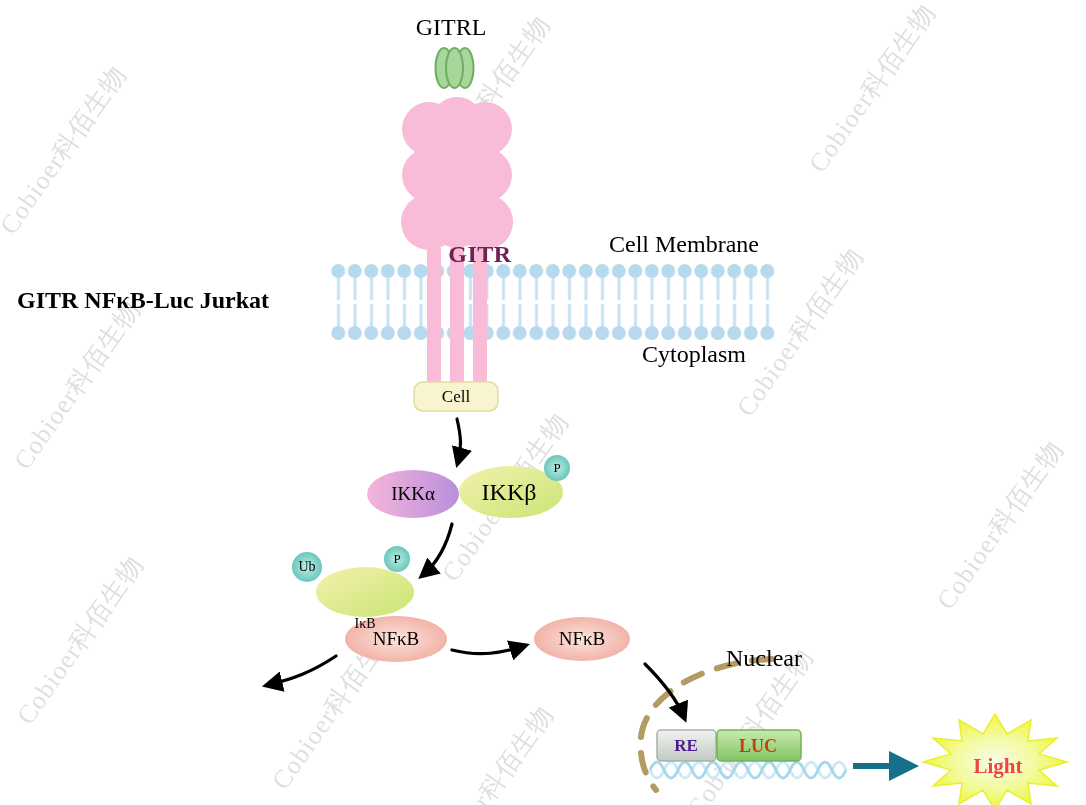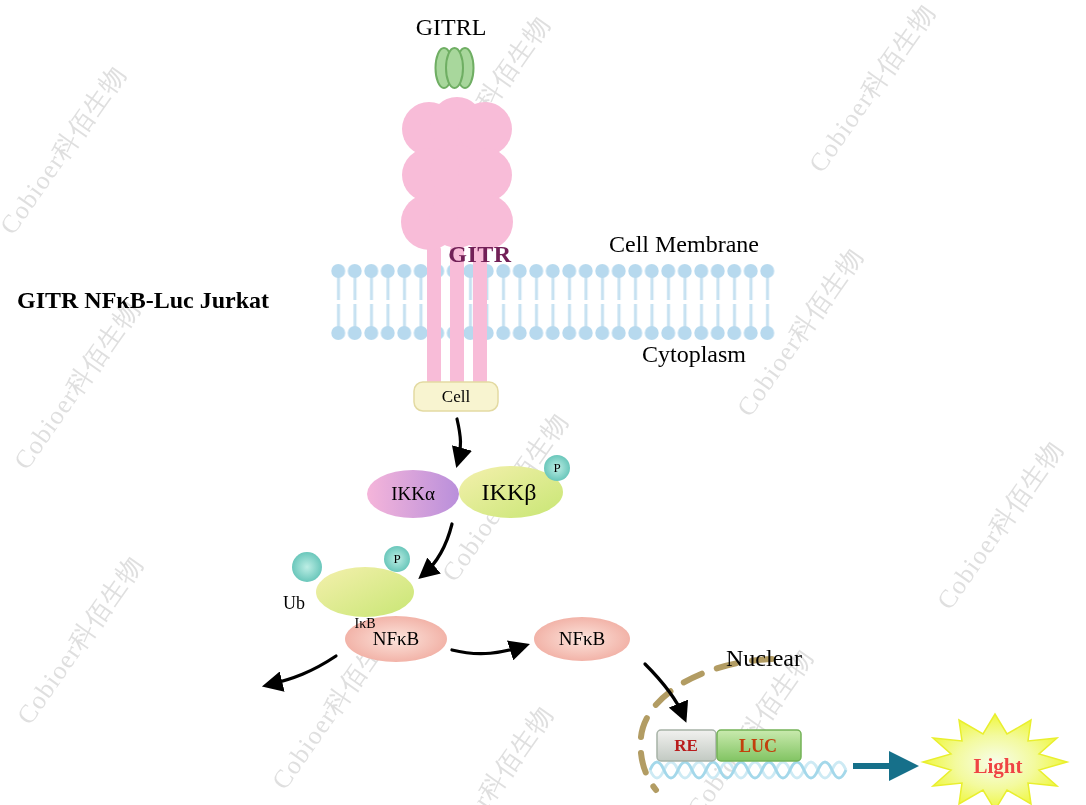--- a/index.html
+++ b/index.html
@@ -155,26 +155,26 @@
   <div class="lbl ctr" style="left:684px; top:244px;">Cell Membrane</div>
   <div class="lbl bold" style="left:17px; top:287px;">GITR NFκB-Luc Jurkat</div>
   <div class="lbl ctr bold gitr" style="left:456px; top:254px;margin-left:24px;">GITR</div>
   <div class="lbl ctr" style="left:694px; top:354px;">Cytoplasm</div>
   <div class="lbl ctr" style="left:456px; top:397px; font-size:17px;">Cell</div>
 
   <div class="lbl ctr" style="left:413px; top:494px; font-size:19px;font-family:Liberation Serif, serif;">IKKα</div>
   <div class="lbl ctr" style="left:509px; top:492px; font-size:24px;">IKKβ</div>
   <div class="lbl ctr" style="left:557px; top:468px; font-size:13px;">P</div>
 
-  <div class="lbl ctr" style="left:294px; top:567px; font-size:18px;margin-top:36px;">Ub</div>
+  <div class="lbl ctr" style="left:307px; top:567px; font-size:14px;">Ub</div>
   <div class="lbl ctr" style="left:397px; top:559px; font-size:13px;">P</div>
   <div class="lbl ctr" style="left:365px; top:624px; font-size:14px;">IκB</div>
   <div class="lbl ctr" style="left:396px; top:639px; font-size:19px;">NFκB</div>
   <div class="lbl ctr" style="left:582px; top:639px; font-size:19px;">NFκB</div>
 
 
   <div class="lbl ctr" style="left:764px; top:658px;">Nuclear</div>
 
-  <div class="lbl ctr bold" style="left:686px; top:746px; font-size:17px; color:#b91c1c;">RE</div>
+  <div class="lbl ctr bold" style="left:686px; top:746px; font-size:17px; color:#4c1d95;">RE</div>
   <div class="lbl ctr bold" style="left:758px; top:746px; font-size:18px; color:#c2410c;text-align:right;">LUC</div>
   <div class="lbl ctr bold" style="left:998px; top:766px; font-size:21px; color:#ef4444;">Light</div>
 
 </div>
 
 </body></html>

